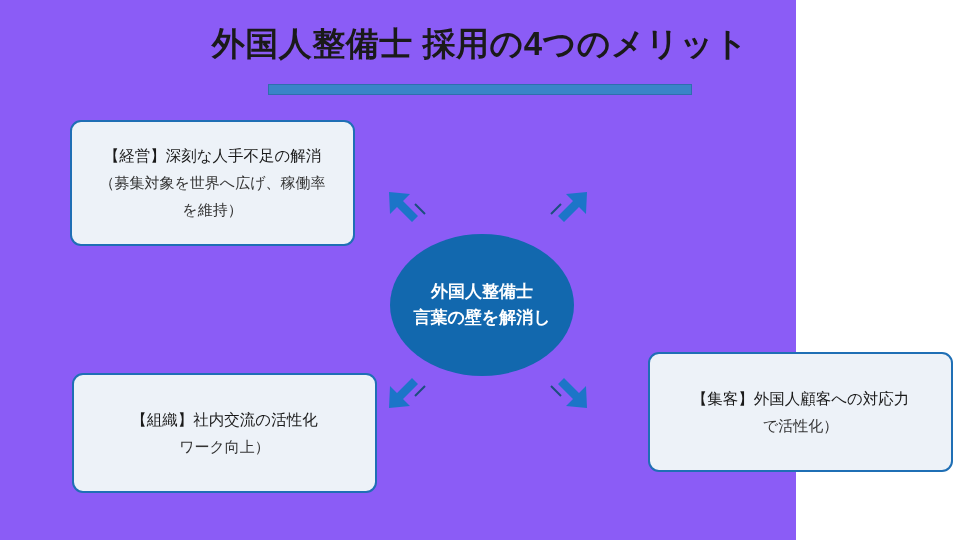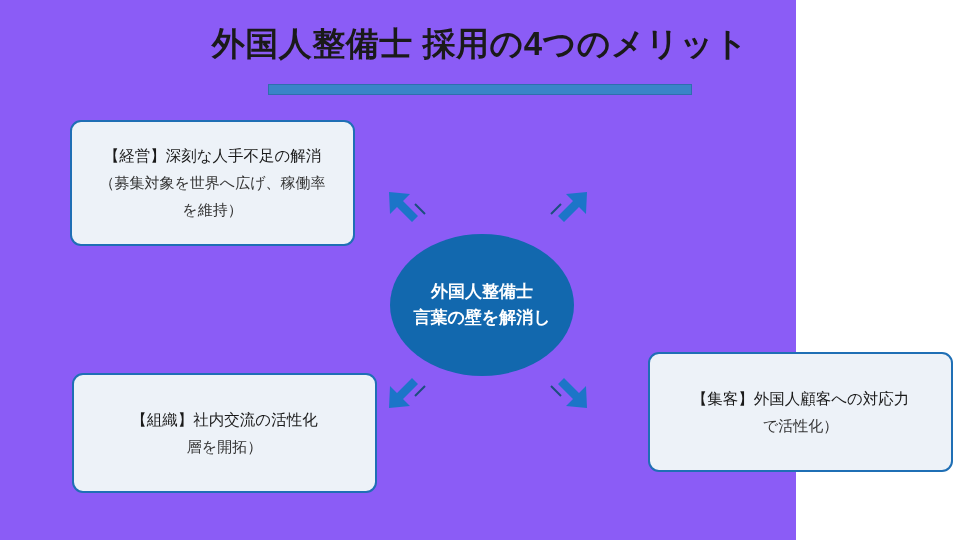--- a/index.html
+++ b/index.html
@@ -128,21 +128,21 @@
 
   <div class="merit-box box-tl">
     <div class="box-heading">【経営】深刻な人手不足の解消</div>
     <div class="box-sub">（募集対象を世界へ広げ、稼働率</div>
     <div class="box-sub">を維持）</div>
   </div>
 
 
   <div class="merit-box box-bl">
     <div class="box-heading">【組織】社内交流の活性化</div>
-    <div class="box-sub">層を開拓）</div>
+    <div class="box-sub">ワーク向上）</div>
   </div>
 
   <div class="merit-box box-br">
     <div class="box-heading">【集客】外国人顧客への対応力</div>
     <div class="box-sub">で活性化）</div>
   </div>
 
   <div class="center-circle">
     <div class="circle-line">外国人整備士</div>
     <div class="circle-line">言葉の壁を解消し</div>

